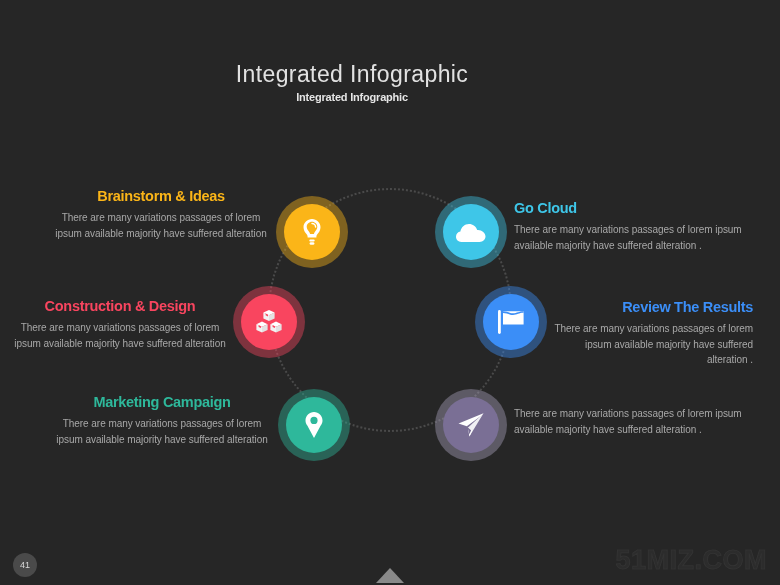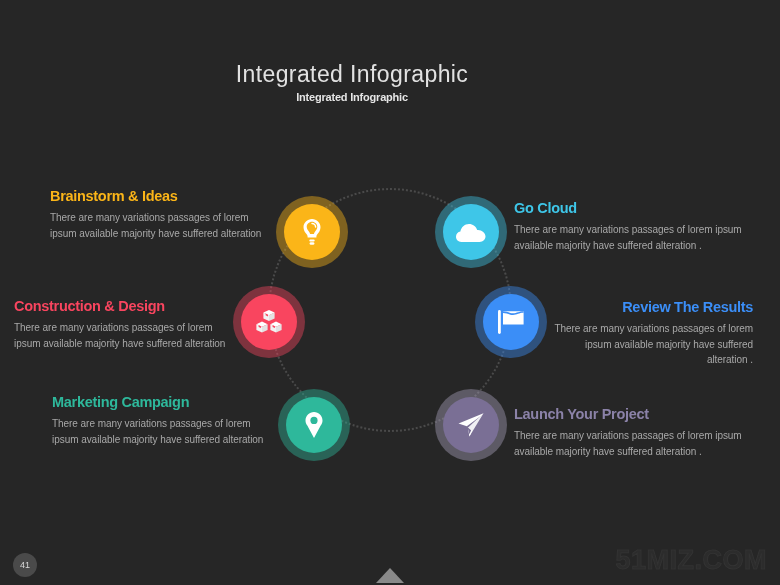--- a/index.html
+++ b/index.html
@@ -60,21 +60,21 @@
   
   .grp { position:absolute; }
   .grp .hd {
     font-size:14.5px; font-weight:700; line-height:1.2;
     letter-spacing:-.3px; margin-bottom:5px;
   }
   .grp .bd {
     font-size:10px; color:#a8a8a8; line-height:1.55;
     letter-spacing:-.05px;
   }
-  .left  { text-align:left; }
+  .left  { text-align:center; }
   .right { text-align:left;margin-top:12px; }
 
   #grp-brainstorm   { left:50px;  top:188px; width:222px; }
   #grp-construction { left:14px;  top:298px; width:212px; }
   #grp-marketing    { left:52px;  top:394px; width:220px; }
   #grp-cloud        { left:514px; top:188px; width:240px; }
   #grp-review       { left:553px; top:287px; width:200px;text-align:right; }
   #grp-launch       { left:514px; top:394px; width:240px; }
 
   
@@ -227,21 +227,20 @@
     <div class="hd" style="color:#3ec6e8">Go Cloud</div>
     <div class="bd">There are many variations passages of lorem ipsum available  majority have suffered alteration .</div>
   </div>
 
   <div class="grp right" id="grp-review">
     <div class="hd" style="color:#3b8ef7">Review The Results</div>
     <div class="bd">There are many variations passages of lorem ipsum available  majority have suffered alteration .</div>
   </div>
 
   <div class="grp right" id="grp-launch">
-    <div class="hd" style="color:#8b82a8">Launch Your Project</div>
     <div class="bd">There are many variations passages of lorem ipsum available  majority have suffered alteration .</div>
   </div>
 
   <div class="page-badge">41</div>
 
   <div class="watermark">51MIZ.COM</div>
 
   <div class="bottom-chevron"></div>
 
 </div>

